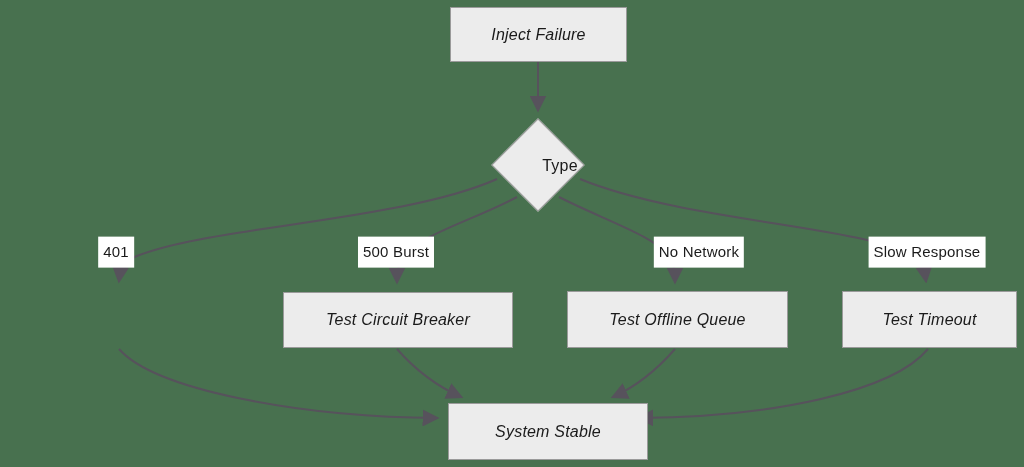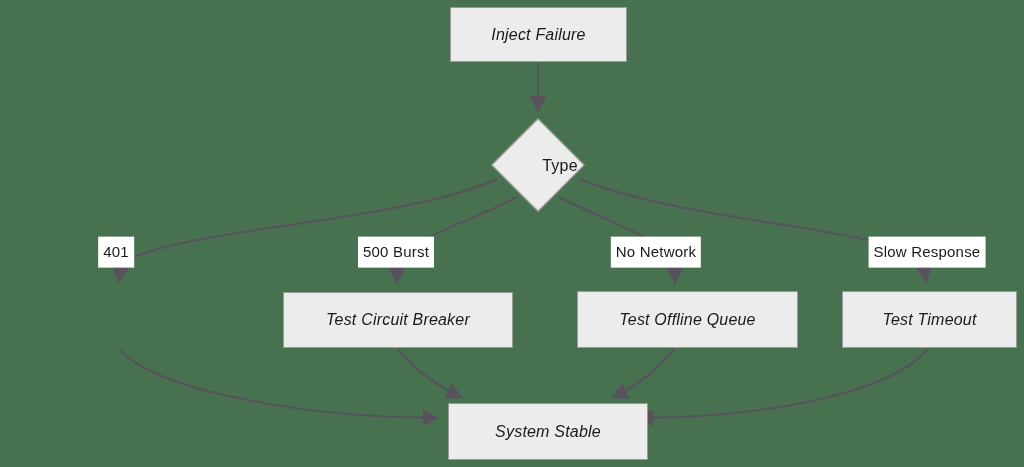--- a/index.html
+++ b/index.html
@@ -98,27 +98,27 @@
 
   <div class="node" style="left:450px; top:7px; width:177px; height:55px;">
     <span>Inject Failure</span>
   </div>
 
   <div class="diamond"></div>
   <span class="diamond-label">Type</span>
 
   <div class="edge-label" style="left:116px; top:252px;">401</div>
   <div class="edge-label" style="left:396px; top:252px;">500 Burst</div>
-  <div class="edge-label" style="left:656px; top:252px;">No Network</div>
+  <div class="edge-label" style="left:699px; top:252px;">No Network</div>
   <div class="edge-label" style="left:927px; top:252px;">Slow Response</div>
 
   <div class="node" style="left:283px; top:292px; width:230px; height:56px;">
     <span>Test Circuit Breaker</span>
   </div>
-  <div class="node" style="left:567px; top:291px; width:221px; height:57px;margin-left:10px;">
+  <div class="node" style="left:567px; top:291px; width:221px; height:57px;">
     <span>Test Offline Queue</span>
   </div>
   <div class="node" style="left:842px; top:291px; width:175px; height:57px;">
     <span>Test Timeout</span>
   </div>
 
   <div class="node" style="left:448px; top:403px; width:200px; height:57px;">
     <span>System Stable</span>
   </div>
 

